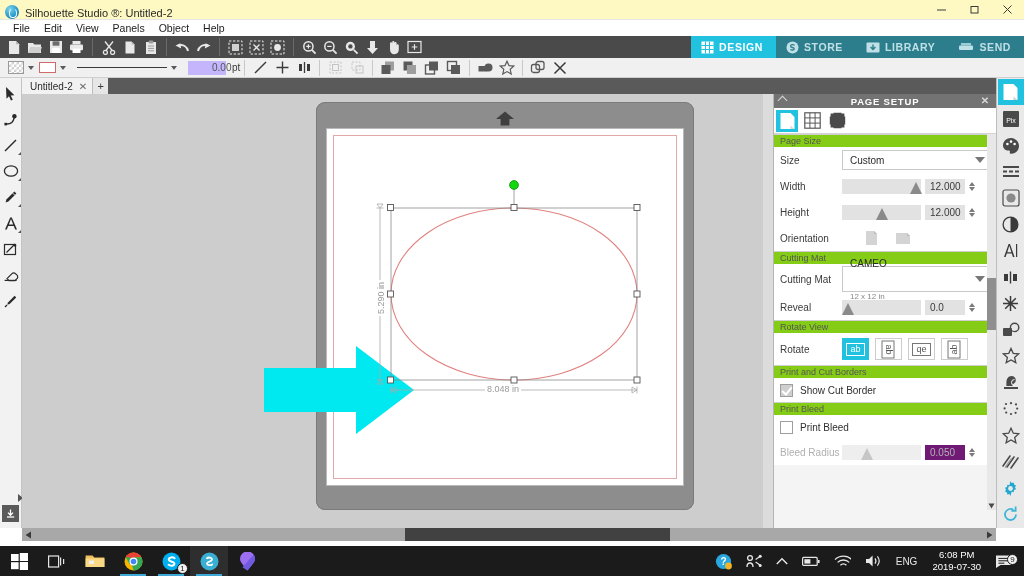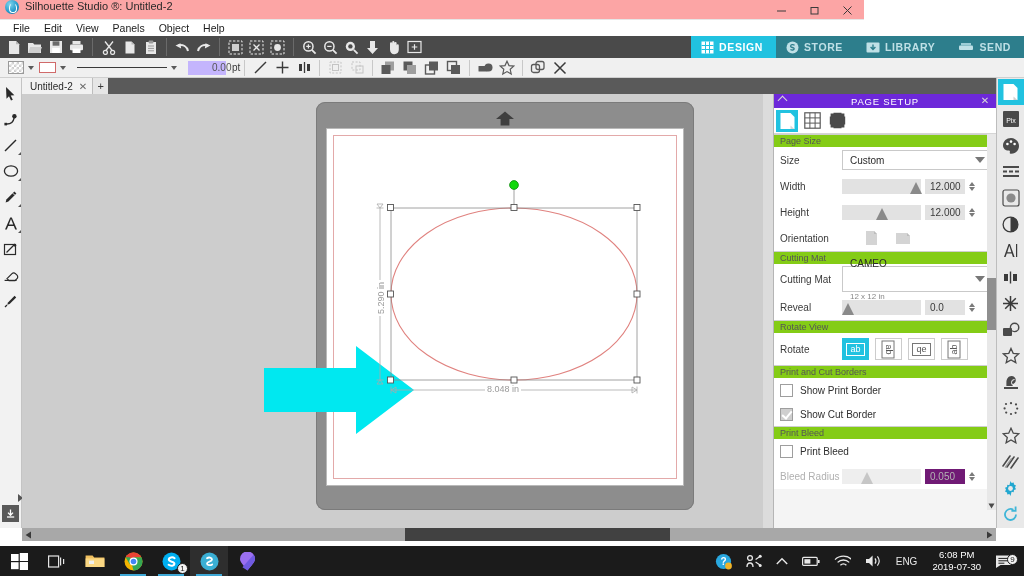--- a/index.html
+++ b/index.html
@@ -7,23 +7,23 @@
   body {
     font-family: "Liberation Sans", sans-serif;
     font-size: 11px;
     background: #ffffff;
     -webkit-font-smoothing: antialiased;
   }
   .app { position: relative; width: 1024px; height: 576px; }
 
   
   .titlebar {
-    position: absolute; top: 0; left: 0; width: 864px; height: 20px;
-    background: #fca5a5; border-bottom: 1px solid #e6e6e6;
-    display: flex; align-items: flex-start;
+    position: absolute; top: 0; left: 0; width: 1024px; height: 20px;
+    background: #fef9c3; border-bottom: 1px solid #e6e6e6;
+    display: flex; align-items: flex-end;
   }
   .title-icon {
     width: 14px; height: 14px; margin: 0 6px 0 5px; border-radius: 50%;
     background: radial-gradient(circle at 35% 30%, #7fd4ec 0%, #2196c9 60%, #17658f 100%);
     position: relative; flex: none;
   }
   .title-icon::after {
     content: ""; position: absolute; left: 4px; top: 3px; width: 6px; height: 8px;
     border: 1.3px solid #ffffff; border-radius: 50% 50% 45% 45%; border-top-color: transparent;
   }
@@ -157,22 +157,22 @@
     padding: 0 2px; white-space: nowrap;
   }
   .dim-label.vert { transform: rotate(-90deg); transform-origin: left top; }
 
   
   .right-panel {
     position: absolute; top: 94px; left: 773px; width: 223px; height: 434px;
     background: #f4f4f4; border-left: 1px solid #b5b5b5;
   }
   .panel-head {
-    height: 14px; background: #6d28d9; color: #ffffff; font-size: 9.5px;
-    letter-spacing: 0.8px; display: flex; align-items: center; justify-content: center; position: relative;
+    height: 14px; background: #737373; color: #ffffff; font-size: 9.5px;
+    letter-spacing: 0.8px; display: flex; align-items: center; justify-content: center; position: relative; font-weight: bold;
   }
   .panel-head .chev {
     position: absolute; left: 5px; top: 3px; width: 7px; height: 7px;
     border-left: 1.4px solid #d8d8d8; border-top: 1.4px solid #d8d8d8; transform: rotate(45deg);
   }
   .panel-head .close { position: absolute; right: 6px; font-size: 10px; color: #d8d8d8; line-height: 1; }
   .panel-tabs {
     height: 26px; background: #ffffff; border-bottom: 1px solid #d5d5d5;
     display: flex; align-items: center; gap: 3px; padding-left: 2px;
   }
@@ -825,24 +825,20 @@
         <div class="rot-btn">
           <span style="font-size:9px;color:#555;border:1.2px solid #777;padding:1px 3px;line-height:1;">qe</span>
         </div>
         <div class="rot-btn">
           <span style="font-size:9px;color:#555;border:1.2px solid #777;padding:1px 3px;line-height:1;transform:rotate(-90deg);display:inline-block;">ab</span>
         </div>
       </div>
 
       <div class="sec-head">Print and Cut Borders</div>
       <div class="chk-row">
-        <span class="chk"></span>
-        <span class="chk-lbl">Show Print Border</span>
-      </div>
-      <div class="chk-row">
         <span class="chk checked"></span>
         <span class="chk-lbl">Show Cut Border</span>
       </div>
 
       <div class="sec-head">Print Bleed</div>
       <div class="chk-row">
         <span class="chk"></span>
         <span class="chk-lbl">Print Bleed</span>
       </div>
       <div class="row">

